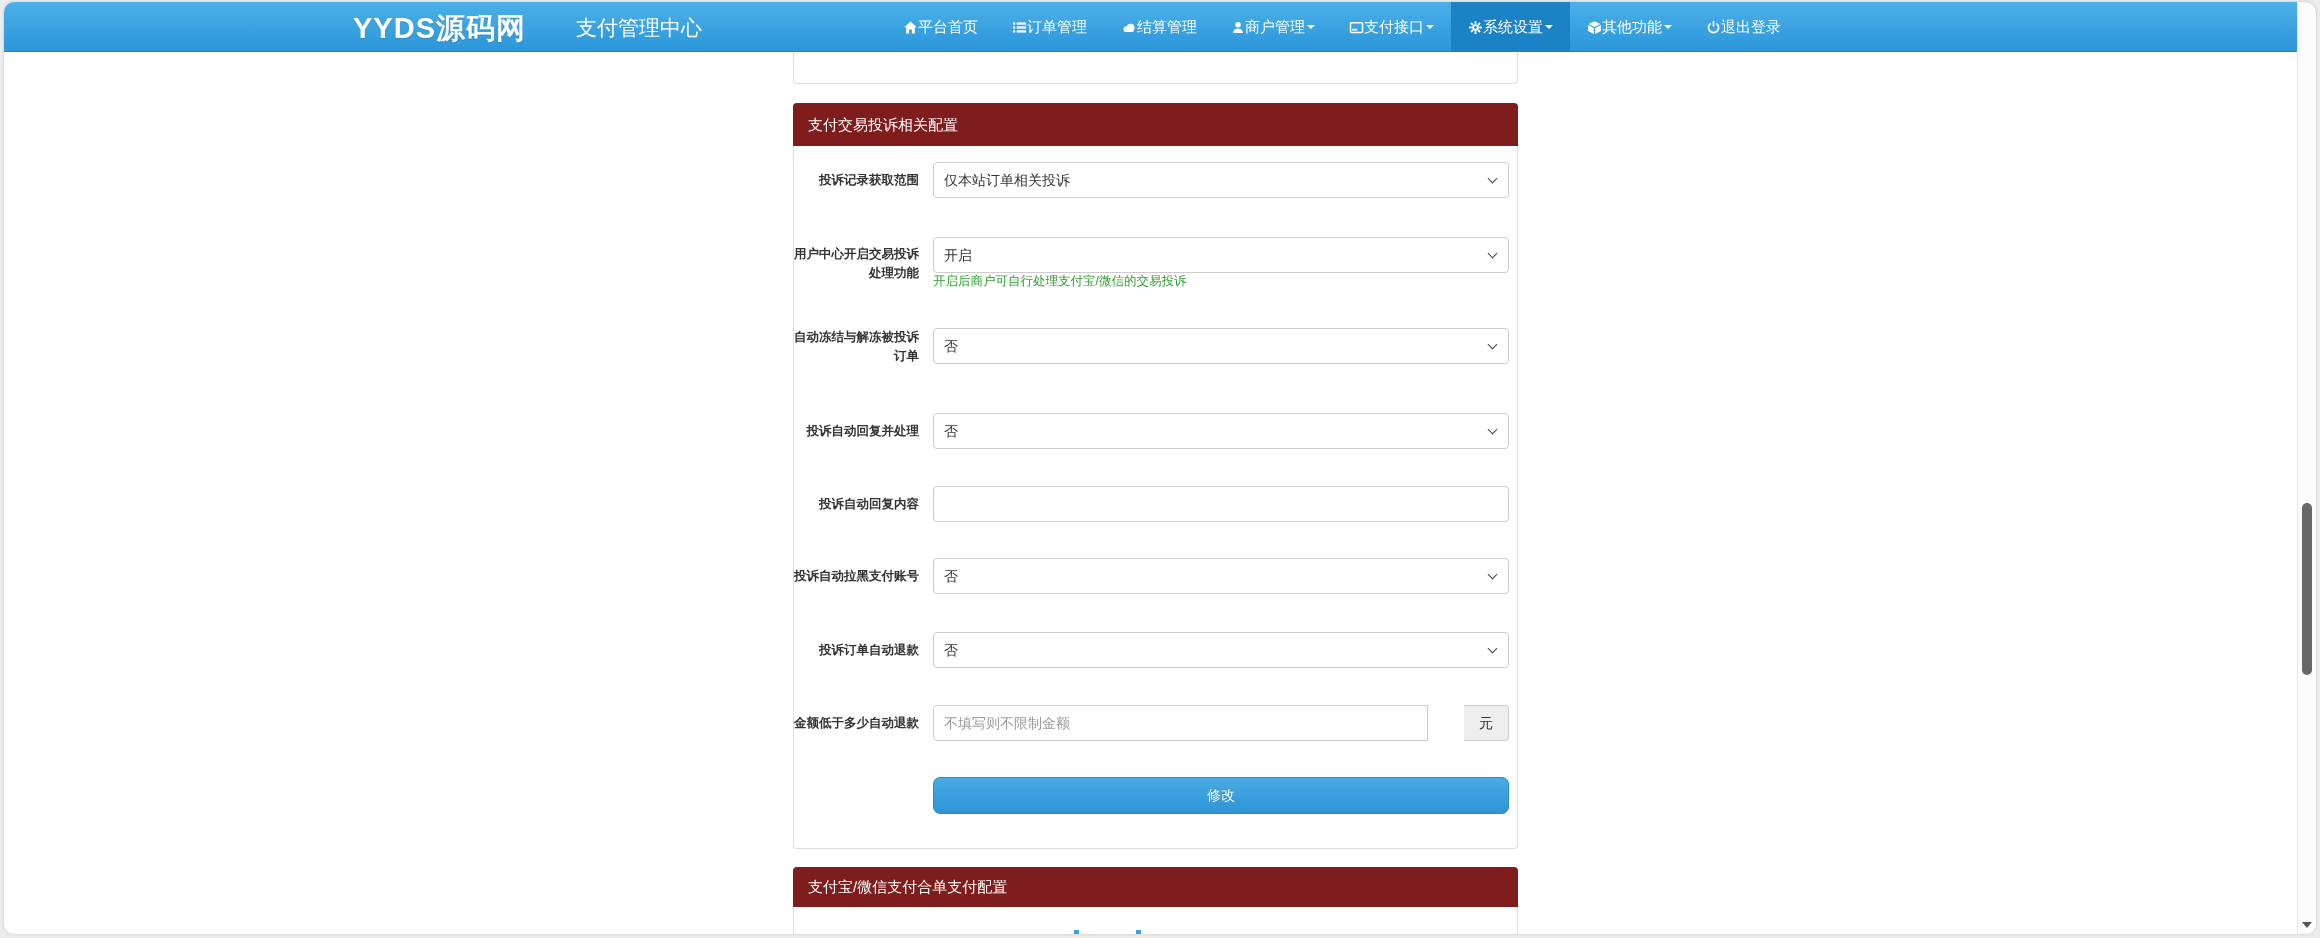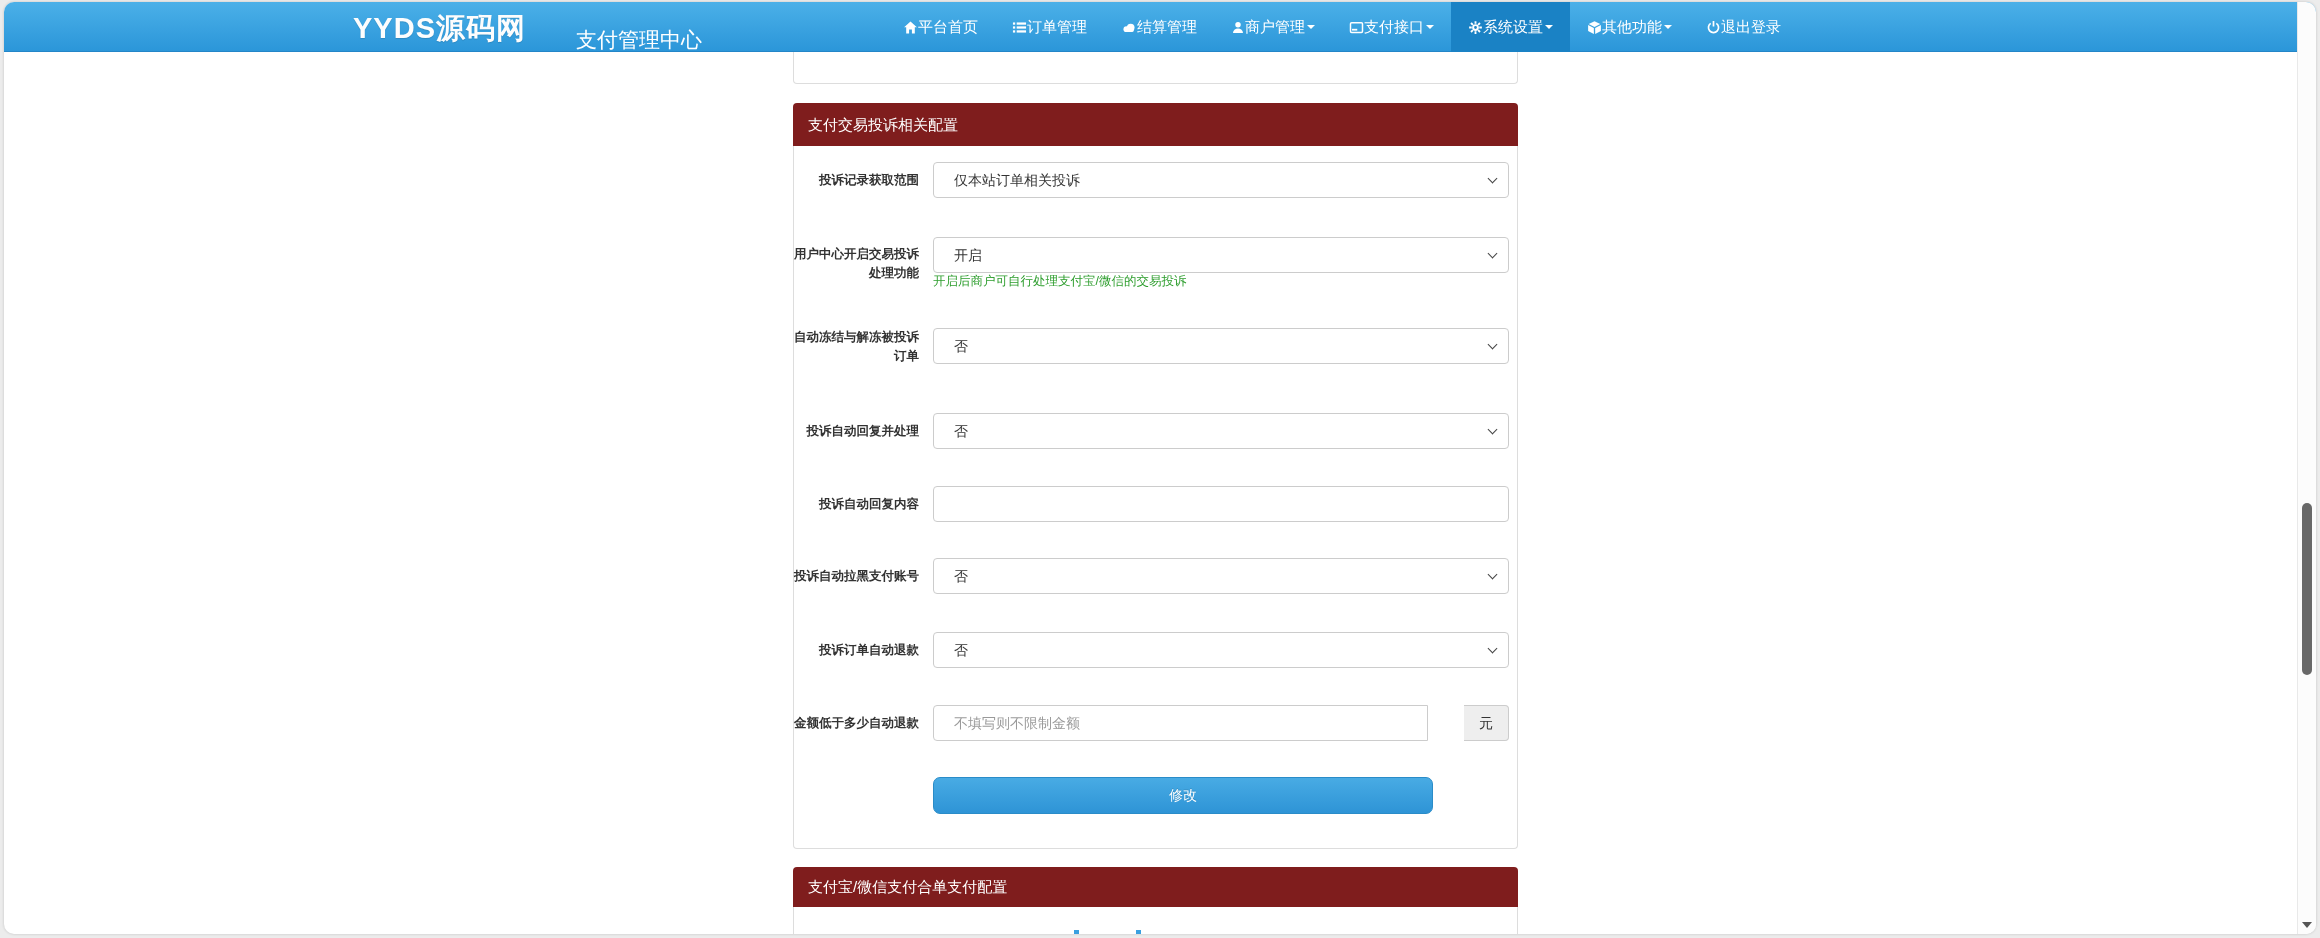--- a/index.html
+++ b/index.html
@@ -21,21 +21,21 @@
     background:linear-gradient(#4bb0e8,#2b96d9);
     border-bottom:1px solid #2386c8;
   }
   .brand {
     position:absolute; left:349px; top:0; height:50px; line-height:52px;
     font-size:29px; font-weight:bold; color:#fdfdfd; letter-spacing:1px;
     text-shadow:0 1px 1px rgba(0,0,0,.12);
   }
   .subtitle {
     position:absolute; left:572px; top:0; height:50px; line-height:52px;
-    font-size:21px; color:#fff; font-weight:400;margin-top:12px;
+    font-size:21px; color:#fff; font-weight:400;
   }
   .nav-list {
     position:absolute; left:882px; top:0; height:50px;
     display:flex; list-style:none;
   }
   .nav-item {
     display:flex; align-items:center; 
     height:50px; padding:0 17px; color:#fff; font-size:15px; cursor:pointer;
     white-space:nowrap;
   }
@@ -71,40 +71,40 @@
   .f-label {
     width:125px; margin-right:14px; min-height:36px;
     display:flex; align-items:center; justify-content:flex-end;
     text-align:right; font-size:12.5px; font-weight:bold; color:#333;
     line-height:1.5;
   }
   .f-ctrl { width:576px; position:relative; }
   .select-wrap { position:relative; width:100%; }
   select, .text-input {
     width:100%; height:36px; border:1px solid #ccc; border-radius:4px;
-    padding:0 20px; font-size:14px; color:#333; background:#fff;
+    padding:0 10px; font-size:14px; color:#333; background:#fff;
     font-family:inherit; outline:none;
     appearance:none; -webkit-appearance:none; -moz-appearance:none;
   }
   .chev {
     position:absolute; right:13px; top:13px; width:7px; height:7px;
     border-right:1.6px solid #444; border-bottom:1.6px solid #444;
     transform:rotate(45deg); pointer-events:none;
   }
   .help-text { font-size:12.5px; color:#2e9e2e; }
   .input-group { display:flex; width:100%;gap:36px; }
   .input-group .text-input { flex:1; border-radius:4px 0 0 4px; }
   .text-input::placeholder { color:#9a9a9a; }
   .addon {
     width:45px; height:36px; line-height:34px; text-align:center;
     background:#eee; border:1px solid #ccc; border-left:none;
     border-radius:0 4px 4px 0; font-size:14px; color:#333;
   }
   .submit-btn {
-    position:absolute; left:139px; top:631px; width:500px; height:37px;
+    position:absolute; left:139px; top:631px; width:576px; height:37px;
     background:linear-gradient(#48abe4,#2e94d6);
     border:1px solid #2a8cc8; border-radius:7px;
     color:#fff; font-size:14px; font-family:Liberation Serif, serif; cursor:pointer;
     text-shadow:0 -1px 0 rgba(0,0,0,.15);
   }
   .blue-mark { position:absolute; bottom:0; width:5px; height:4px; background:#3aa0e0; }
   
   .scrollbar {
     position:absolute; right:0; top:0; bottom:0; width:19px;
     background:#fcfcfc; border-left:1px solid #e9e9e9;

